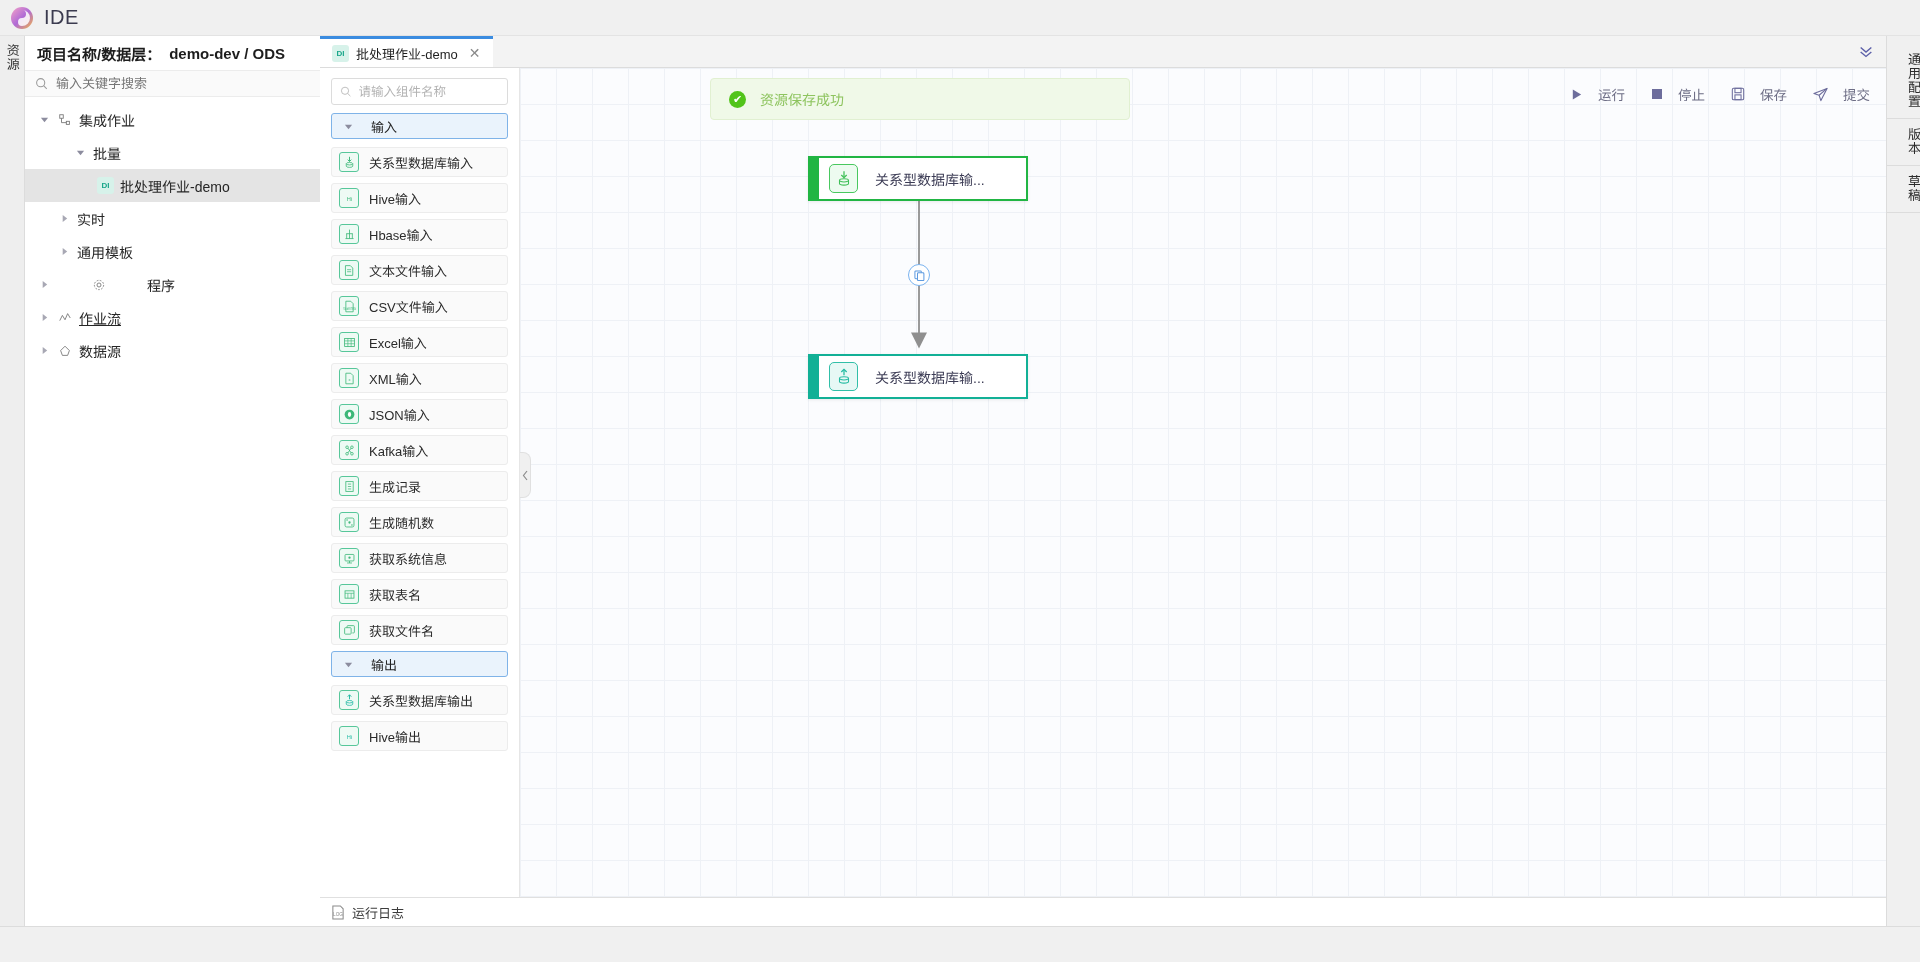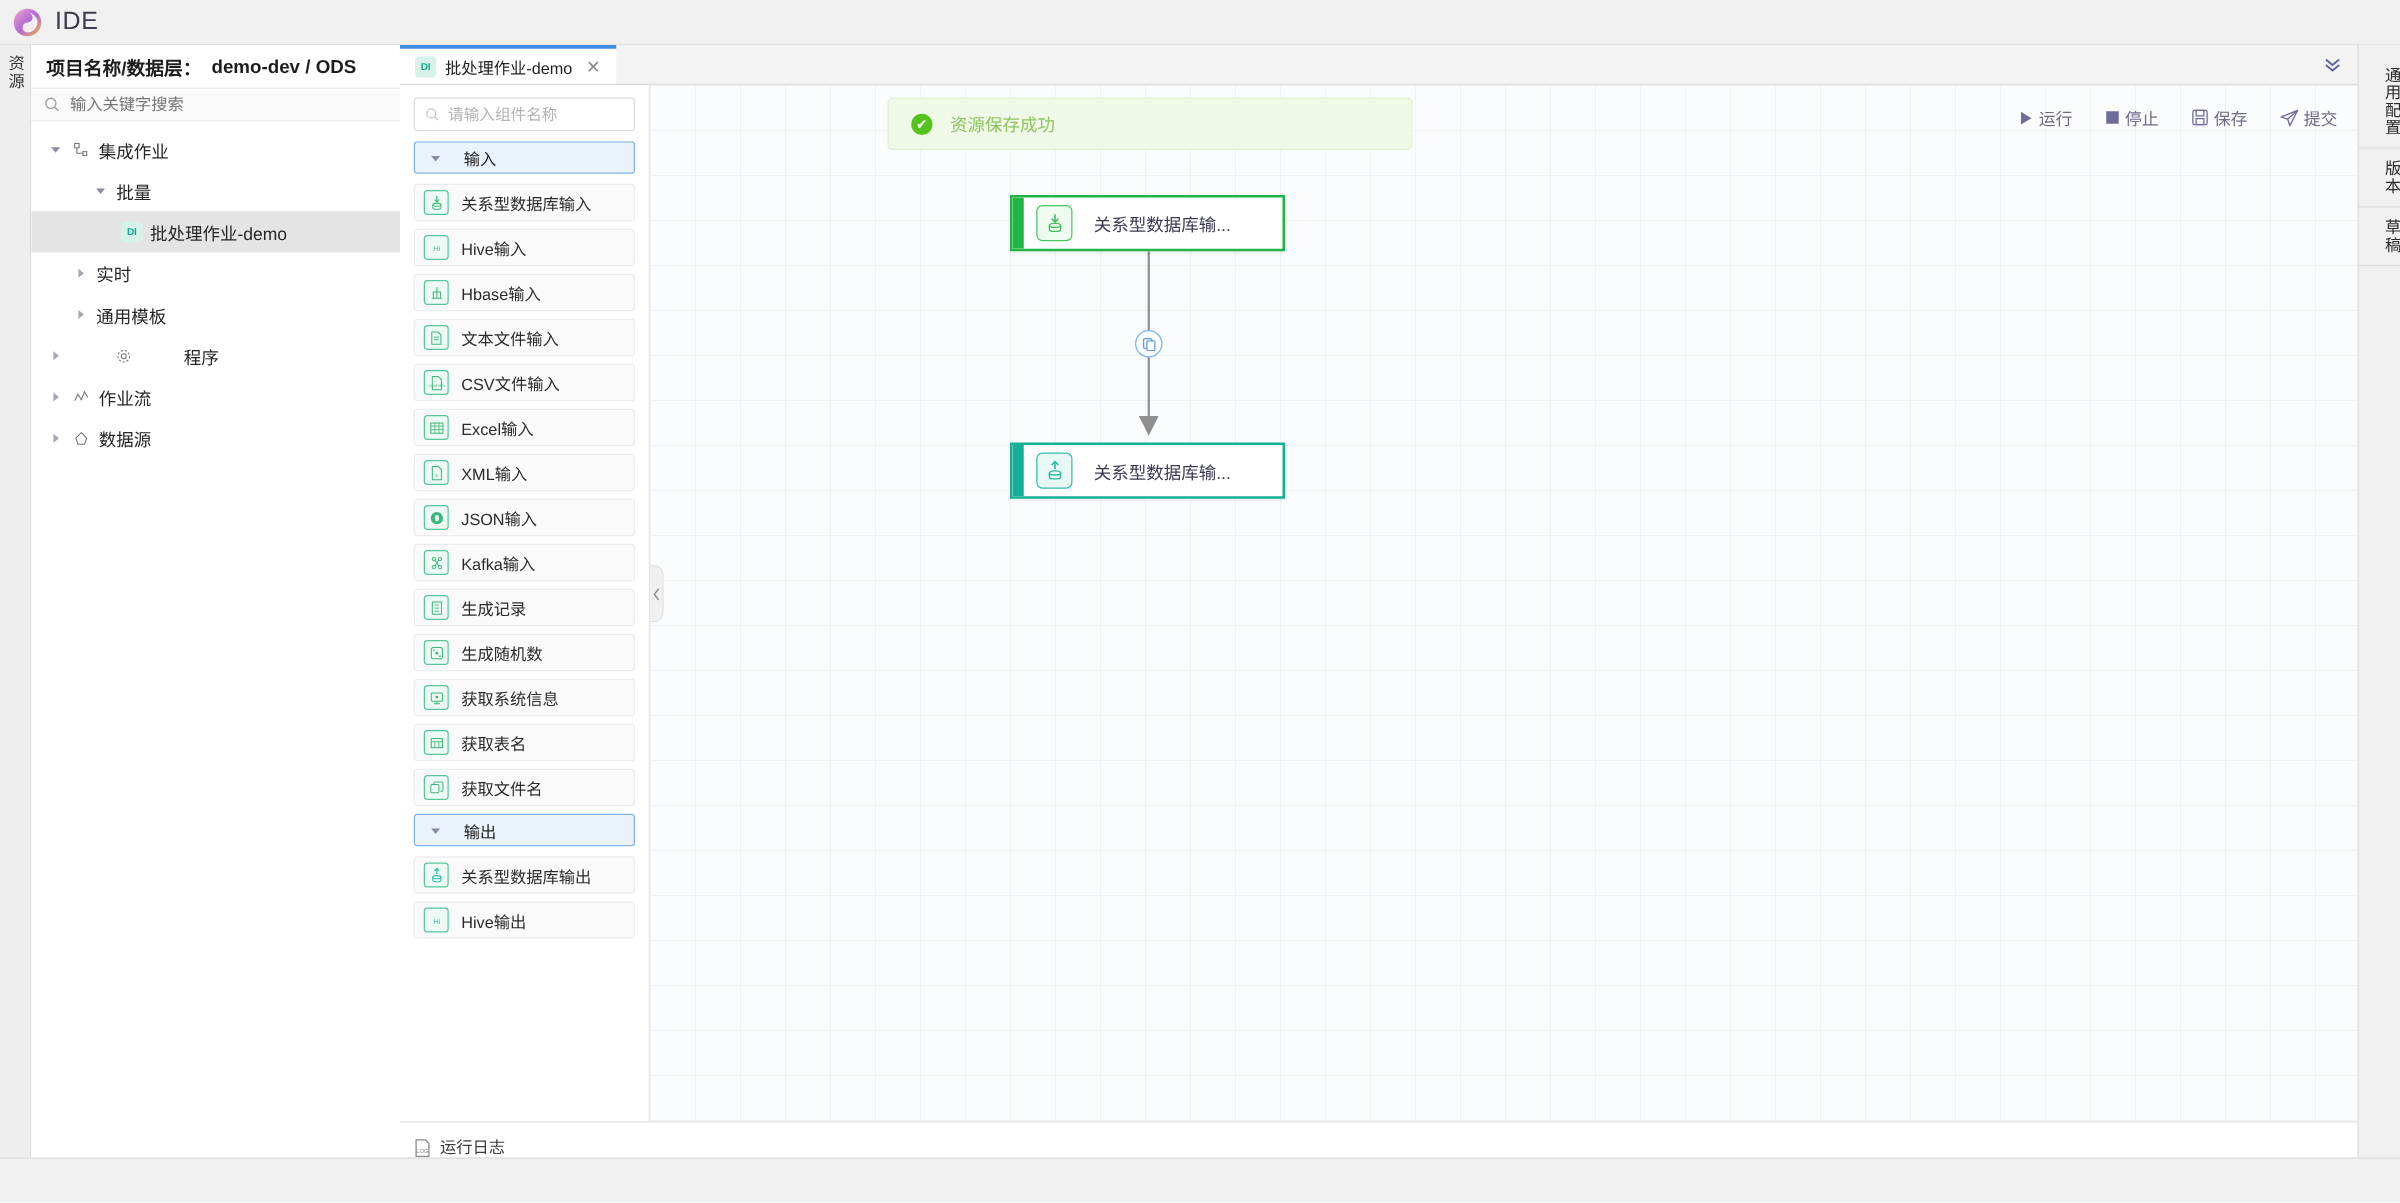--- a/index.html
+++ b/index.html
@@ -154,21 +154,21 @@
       linear-gradient(to bottom, #eef1f6 1px, transparent 1px);
     background-size: 36px 36px;
     overflow: hidden;
   }
   
   #canvas-toolbar {
     position: absolute; right: 16px; top: 12px; height: 28px;
     display: flex; align-items: center; gap: 26px; z-index: 6;
   }
   .ctb-btn {
-    display: flex; align-items: center; gap: 4px;
+    display: flex; align-items: center; gap: 15px;
     font-size: 13.5px; color: #6d6d85; cursor: pointer; white-space: nowrap;
   }
   
   #toast {
     position: absolute; left: 190px; top: 10px; width: 420px; height: 42px;
     background: #f0f9e8; border: 1px solid #e1f0d1; border-radius: 4px;
     display: flex; align-items: center; gap: 14px; padding: 0 18px;
     font-size: 14px; color: #8ec45f; z-index: 7;
   }
   .toast-check {
@@ -202,21 +202,21 @@
   #edge-svg { position: absolute; left: 0; top: 0; width: 100%; height: 100%; pointer-events: none; }
   #edge-badge {
     position: absolute; left: 388px; top: 196px; width: 22px; height: 22px;
     border-radius: 50%; background: #ffffff; border: 1.5px solid #7ab3ef;
     display: flex; align-items: center; justify-content: center; cursor: pointer;
   }
 
   
   #bottombar {
     height: 29px; border-top: 1px solid #e0e0e0; background: #ffffff;
-    display: flex; align-items: flex-end; gap: 7px; padding: 0 11px;
+    display: flex; align-items: center; gap: 7px; padding: 0 11px;
     font-size: 13px; color: #3c3c3c; cursor: pointer; flex: 0 0 29px;
   }
 
   
   #rightrail {
     position: absolute; right: 0; top: 36px; width: 34px; height: 890px;
     background: #f0f0f0; border-left: 1px solid #dcdcdc;
     display: flex; flex-direction: column; align-items: center; padding-top: 8px;
   }
   #rightrail .rtab {
@@ -323,21 +323,21 @@
           </svg>
         </span>
         <span class="ticon">
           <svg width="14" height="14" viewBox="0 0 16 16">
             <circle cx="8" cy="8" r="2.3" fill="none" stroke="#767676" stroke-width="1"></circle>
             <circle cx="8" cy="8" r="5.3" fill="none" stroke="#767676" stroke-width="1" stroke-dasharray="2 1.6"></circle>
           </svg>
         </span>
         <span class="tlabel">程序</span>
       </div>
-      <div class="tree-row" style="padding-left: 12px;">
+      <div class="tree-row" style="padding-left: 12px; text-decoration: underline;">
         <span class="caret">
           <svg width="9" height="9" viewBox="0 0 10 10">
             <polygon points="3,1 8,5 3,9" fill="#a8a8b4"></polygon>
           </svg>
         </span>
         <span class="ticon">
           <svg width="14" height="14" viewBox="0 0 16 16">
             <polyline points="2,11 5,5 8,10 11,3 14,8" fill="none" stroke="#767676" stroke-width="1"></polyline>
           </svg>
         </span>

